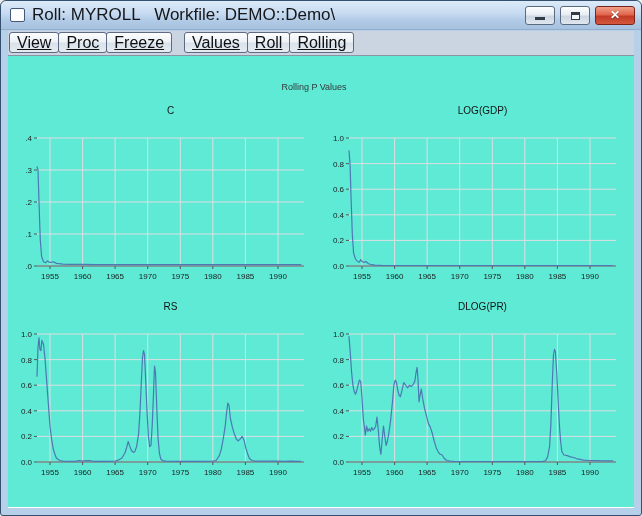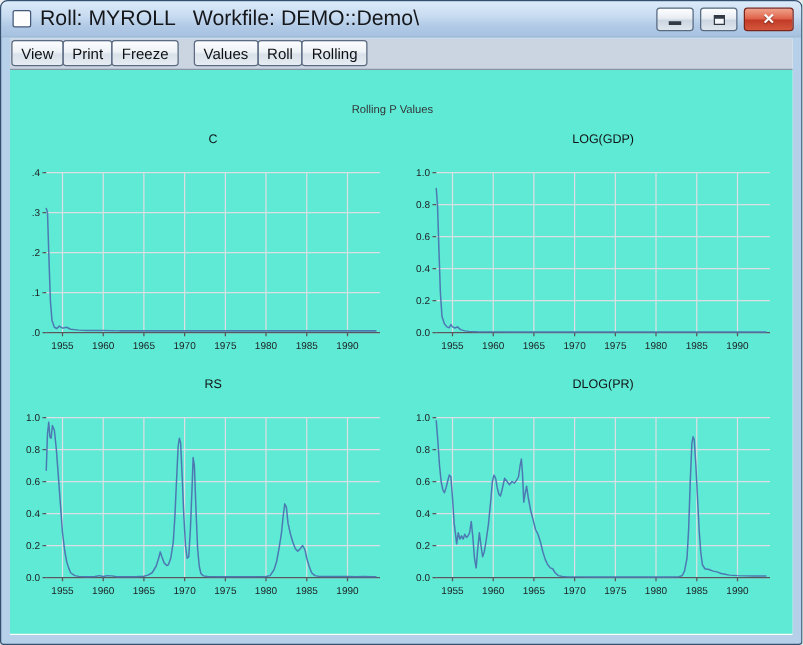--- a/index.html
+++ b/index.html
@@ -32,25 +32,26 @@
   }
   .glyph-min{width:10px;height:3px;background:#323a46;margin-bottom:4px;}
   .glyph-restore{width:9px;height:8px;border:1px solid #323a46;border-top:3px solid #323a46;background:#f4f7fa;margin-bottom:4px;box-sizing:border-box;}
   
   .client{position:absolute;left:7px;right:7px;top:30px;bottom:7px;background:#ffffff;}
   .toolbar{
     height:25px;background:#cbd5e2;border-bottom:1px solid #8a94a5;
     display:flex;align-items:flex-start;padding:1px 0 0 1px;box-sizing:border-box;
   }
   .tb-btn{
-    height:21px;padding:0 7px;font-size:12px;color:#0d0f12;
+    height:21px;padding:0 7px;font-size:16px;color:#0d0f12;
     border:1px solid #5c6b82;border-radius:3px;margin-right:-1px;
     background:linear-gradient(#fcfdfe 0%,#eef2f6 45%,#d9e1ea 55%,#e7ecf2 100%);
     display:flex;align-items:center;cursor:pointer;box-sizing:border-box;
     font-family:"Liberation Sans",sans-serif;
+    text-decoration:underline;
   }
   .tb-gap{width:13px;}
   
   .graph-area{position:relative;height:451px;background:#5eead4;overflow:hidden;}
   .main-title{position:absolute;left:0;right:14px;top:26px;text-align:center;font-size:9px;color:#33363a;}
   .chart{position:absolute;width:300px;height:192px;}
   .chart.tl{left:0;top:42px;}
   .chart.tr{left:312px;top:42px;}
   .chart.bl{left:0;top:238px;}
   .chart.br{left:312px;top:238px;}
@@ -76,21 +77,21 @@
       <div class="cap-btn close" title="Close">
         <span>✕</span>
       </div>
     </div>
   </div>
 
   <div class="client">
 
     <div class="toolbar">
       <button class="tb-btn">View</button>
-      <button class="tb-btn">Print</button>
+      <button class="tb-btn">Proc</button>
       <button class="tb-btn">Freeze</button>
       <span class="tb-gap"></span>
       <button class="tb-btn">Values</button>
       <button class="tb-btn">Roll</button>
       <button class="tb-btn">Rolling</button>
     </div>
 
     <div class="graph-area">
       <div class="main-title">Rolling P Values</div>
       <svg class="chart tl" viewBox="0 0 300 192" width="300" height="192">

